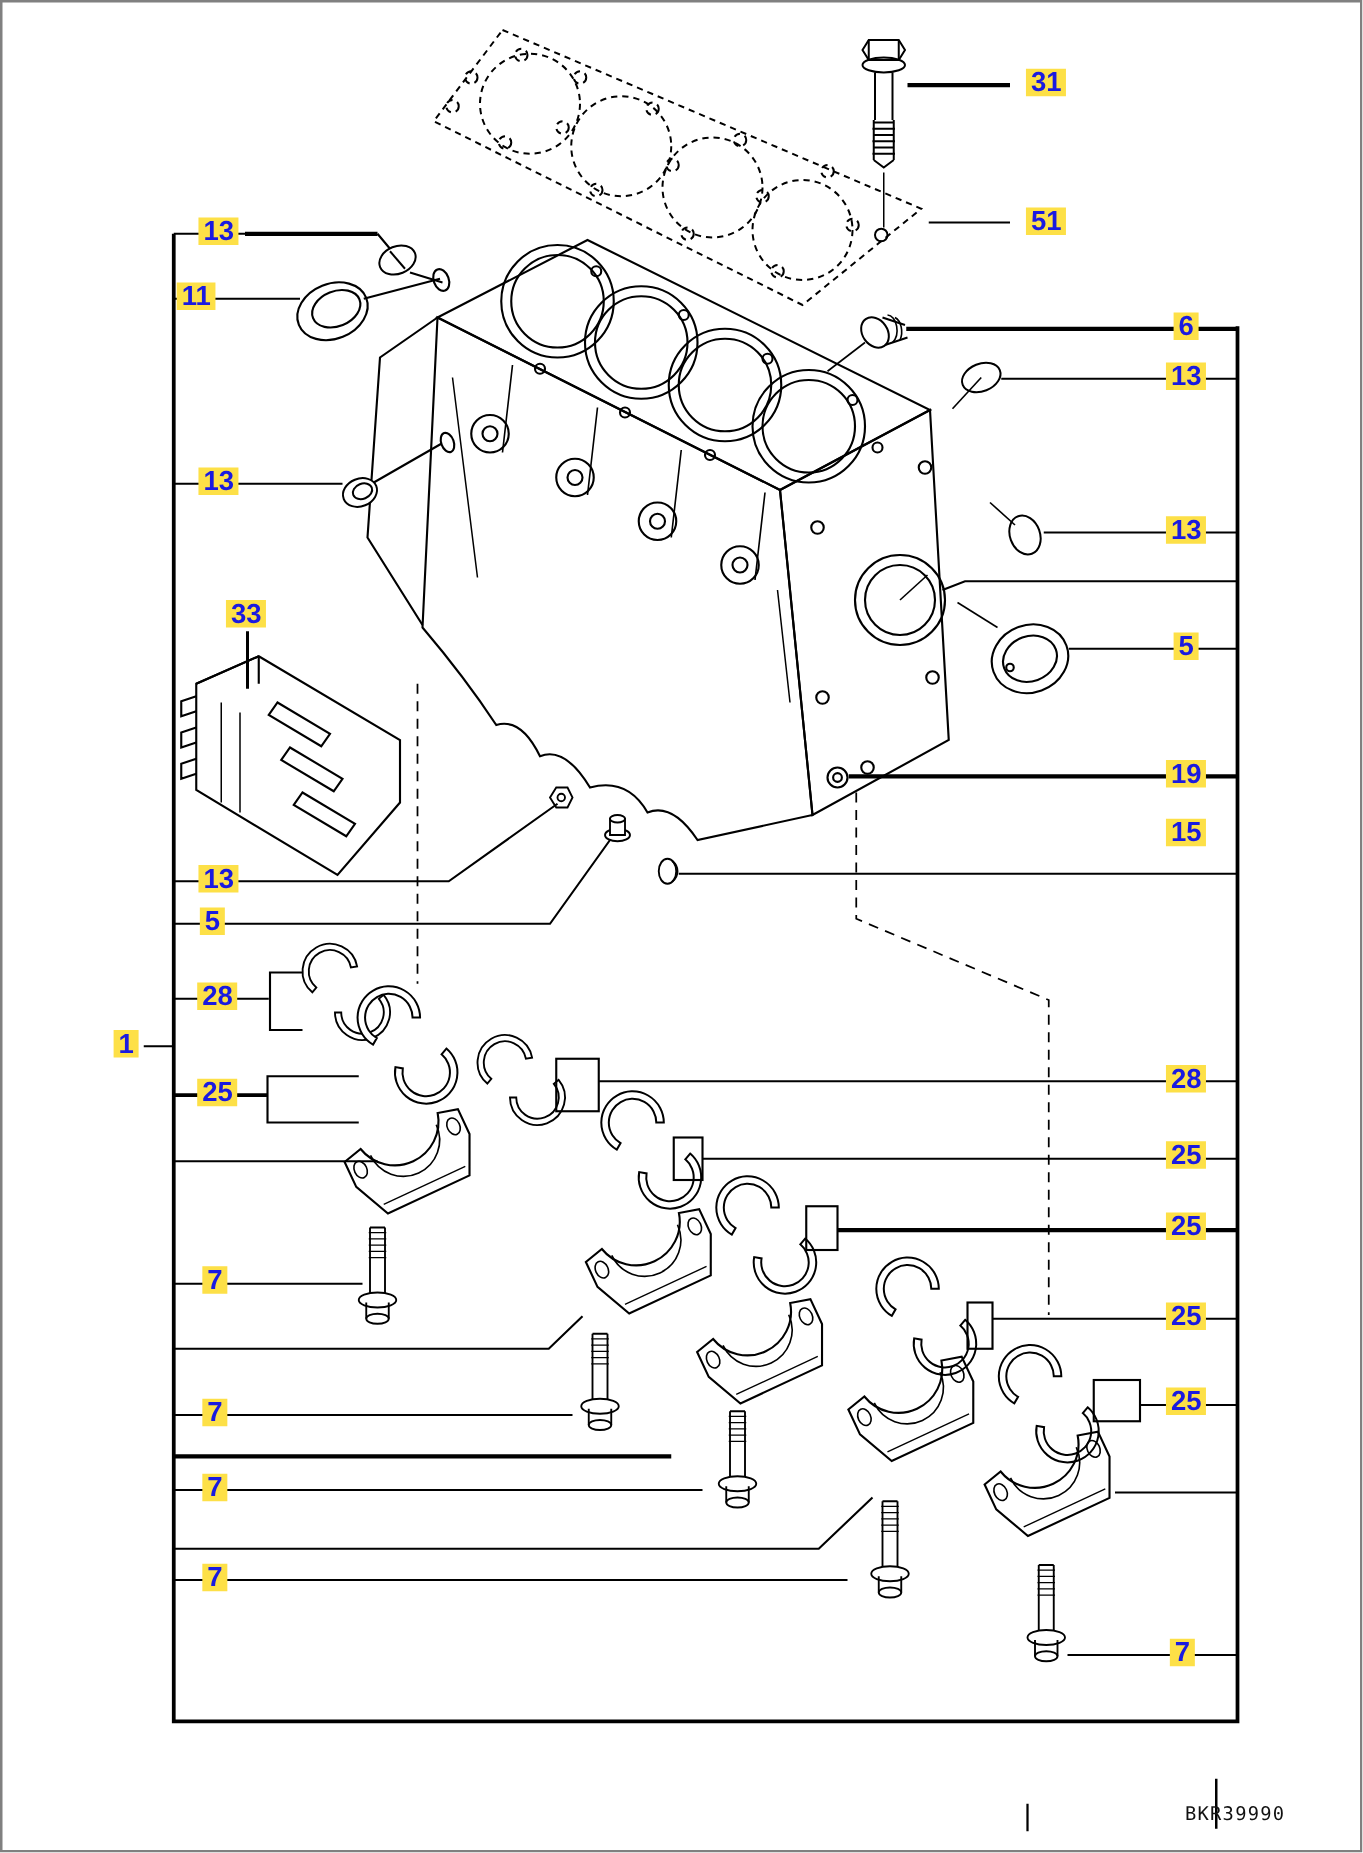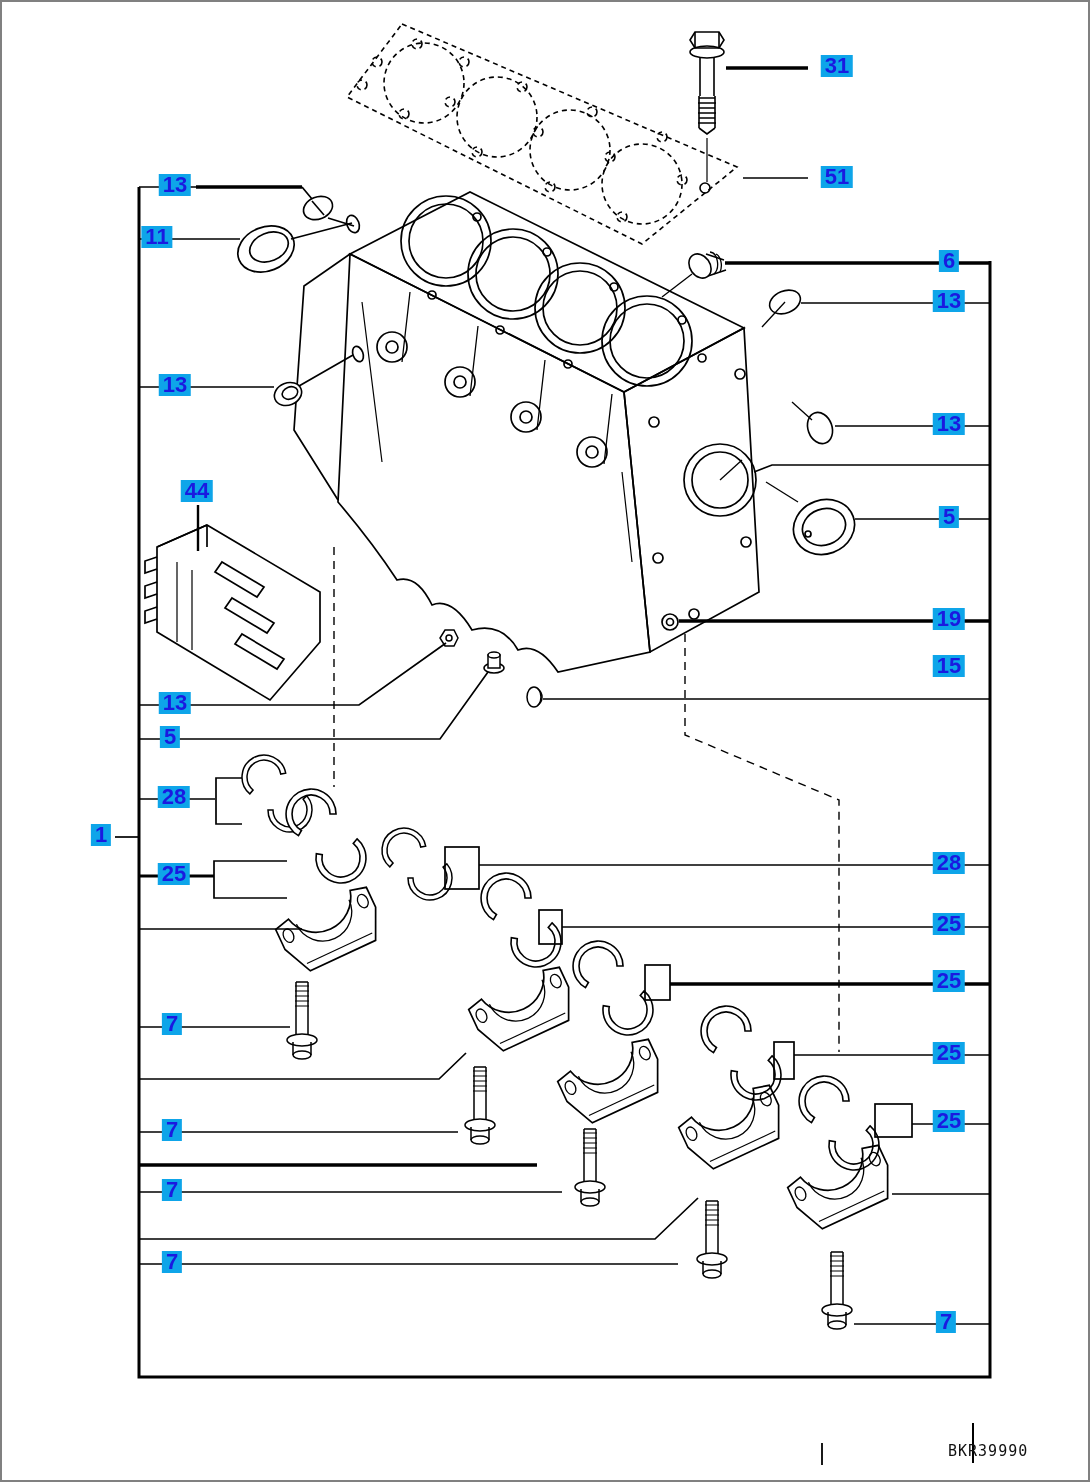--- a/index.html
+++ b/index.html
@@ -5,21 +5,21 @@
   html,body{margin:0;padding:0;background:#fff;}
   .page{
     position:relative;width:1086px;height:1478px;background:#fff;
     border:2px solid #808080;overflow:hidden;
     font-family:"Liberation Sans",sans-serif;
   }
   svg{position:absolute;left:0;top:0;}
   .callout{
     position:absolute;transform:translate(-50%,-50%);
     font:bold 22px "Liberation Sans",sans-serif;
-    color:#1a1ae0;background:#0ea5e9;padding:0 4px;line-height:1;
+    color:#1a1ae0;background:#fde047;padding:0 4px;line-height:1;
     white-space:nowrap;z-index:3;
   }
   .code{
     position:absolute;left:946px;top:1440px;
     font:15px "DejaVu Sans Mono",monospace;letter-spacing:1px;color:#111;z-index:3;
   }
 </style>
 </head>
 <body>
 
@@ -306,21 +306,21 @@
 
   <g stroke="#000">
     <path d="M820,1441 V1463" stroke-width="1.8"></path>
     <path d="M971,1421 V1461" stroke-width="2"></path>
   </g>
 </svg>
 
 <div class="callout" style="left:173px;top:183px">13</div>
 <div class="callout" style="left:155px;top:235px">11</div>
 <div class="callout" style="left:173px;top:383px">13</div>
-<div class="callout" style="left:195px;top:489px">44</div>
+<div class="callout" style="left:195px;top:489px">33</div>
 <div class="callout" style="left:173px;top:701px">13</div>
 <div class="callout" style="left:168px;top:735px">5</div>
 <div class="callout" style="left:172px;top:795px">28</div>
 <div class="callout" style="left:99px;top:833px">1</div>
 <div class="callout" style="left:172px;top:872px">25</div>
 <div class="callout" style="left:170px;top:1022px">7</div>
 <div class="callout" style="left:170px;top:1128px">7</div>
 <div class="callout" style="left:170px;top:1188px">7</div>
 <div class="callout" style="left:170px;top:1260px">7</div>
 

